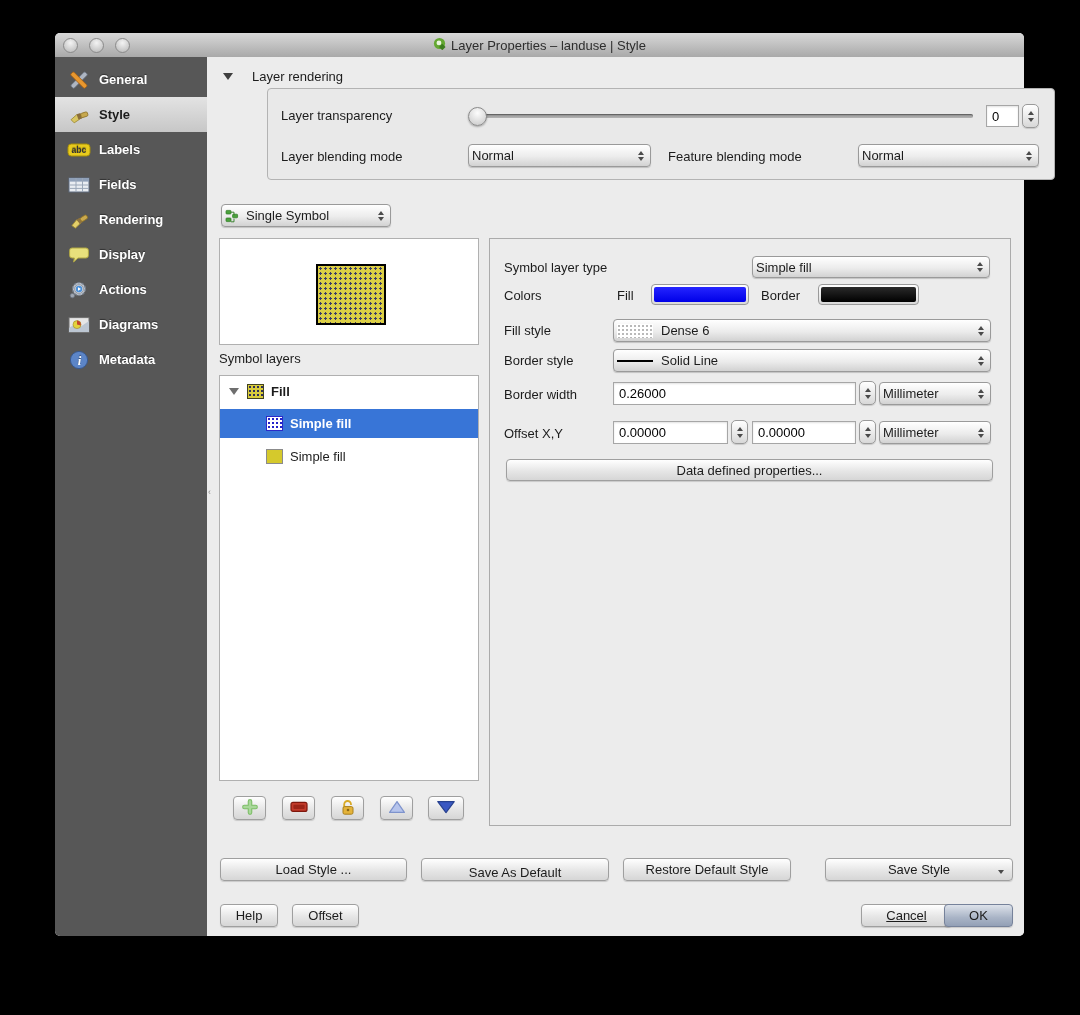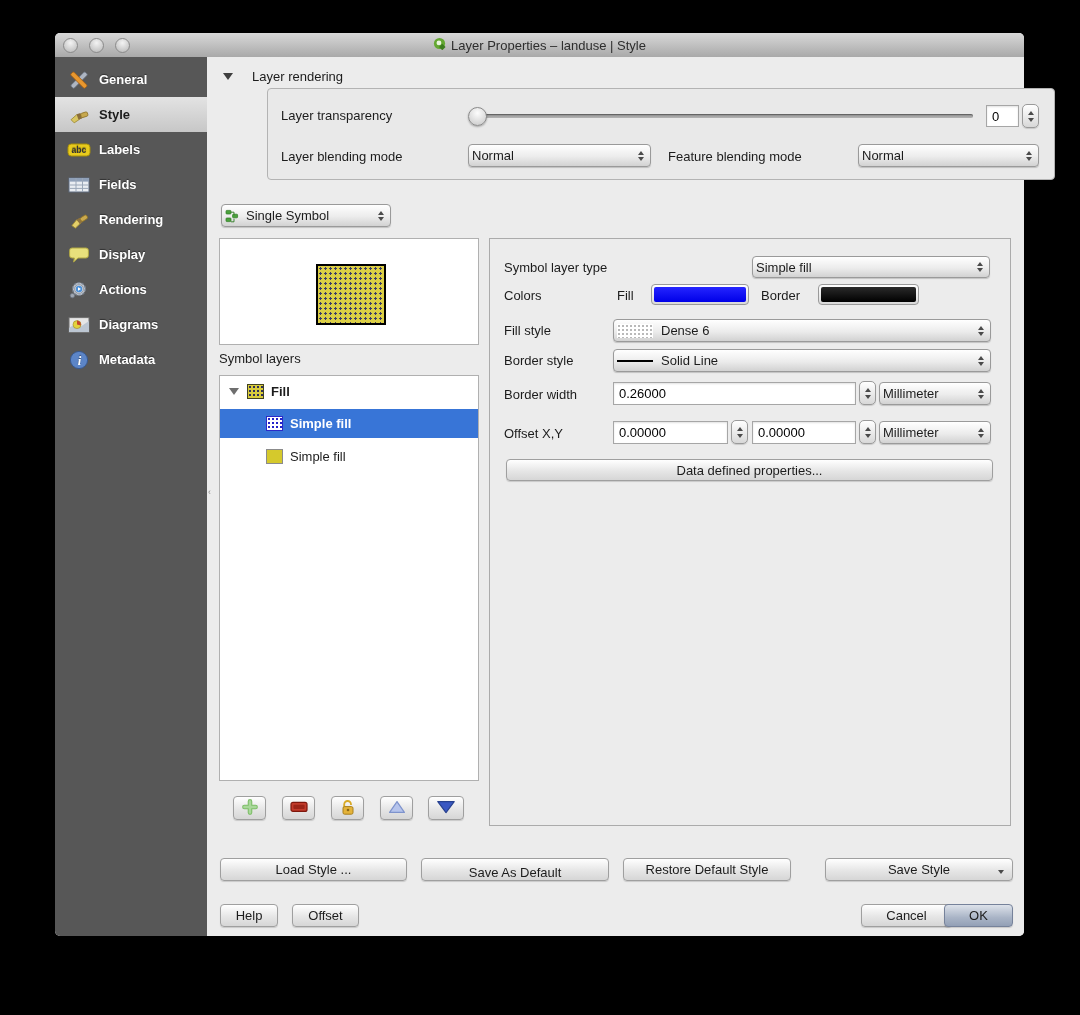--- a/index.html
+++ b/index.html
@@ -404,21 +404,21 @@
       <span>Save Style</span>
       <span style="position:absolute;right:8px;"><i class="td" style="display:inline-block;"></i></span>
     </div>
 
     <div class="mac-btn" style="left:13px;top:847px;width:58px;height:23px;text-align:center;">
       <span>Help</span>
     </div>
     <div class="mac-btn" style="left:85px;top:847px;width:67px;height:23px;">
       <span>Offset</span>
     </div>
-    <div class="mac-btn" style="left:654px;top:847px;width:91px;height:23px;">
+    <div class="mac-btn" style="left:654px;top:847px;width:91px;height:23px;text-decoration:underline;">
       <span>Cancel</span>
     </div>
     <div class="mac-btn default" style="left:737px;top:847px;width:69px;height:23px;">
       <span>OK</span>
     </div>
 
   </div>
 </div>
 
 </body></html>

